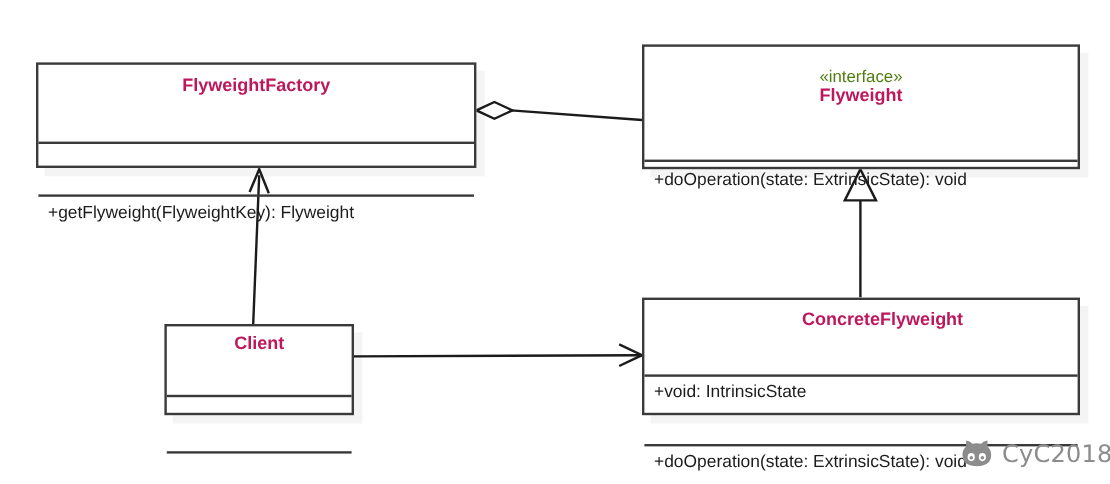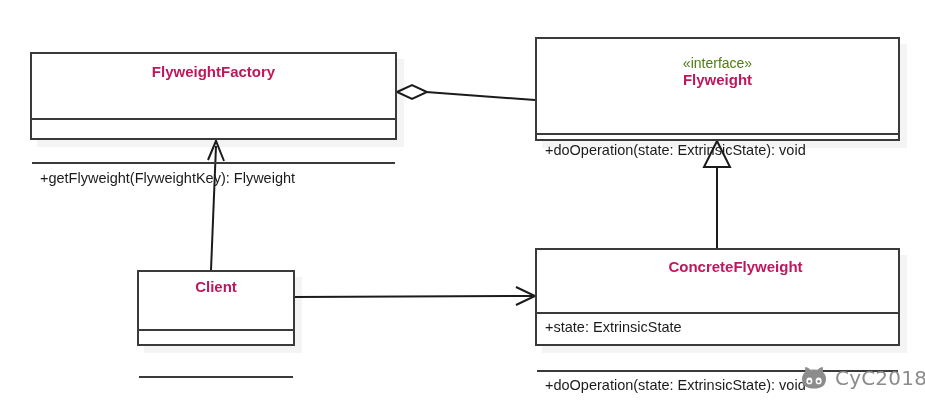--- a/index.html
+++ b/index.html
@@ -142,21 +142,21 @@
     <div class="uml-compartment comp-members" style="height:34px;">
       <span class="member">+doOperation(state: ExtrinsicState): void</span>
     </div>
   </div>
 
   <div class="uml-class" id="box-concrete-flyweight" style="left:535px; top:248px; width:365px; height:98px;">
     <div class="uml-compartment comp-title" style="height:34px;padding-left:36px;">
       <span class="cls-name">ConcreteFlyweight</span>
     </div>
     <div class="uml-compartment comp-members" style="height:30px;">
-      <span class="member">+state: ExtrinsicState</span>
+      <span class="member">+void: IntrinsicState</span>
     </div>
     <div class="uml-compartment comp-members" style="height:30px;">
       <span class="member">+doOperation(state: ExtrinsicState): void</span>
     </div>
   </div>
 
   <div class="uml-class" id="box-client" style="left:137px; top:270px; width:158px; height:76px;">
     <div class="uml-compartment comp-title" style="height:29px;">
       <span class="cls-name">Client</span>
     </div>

